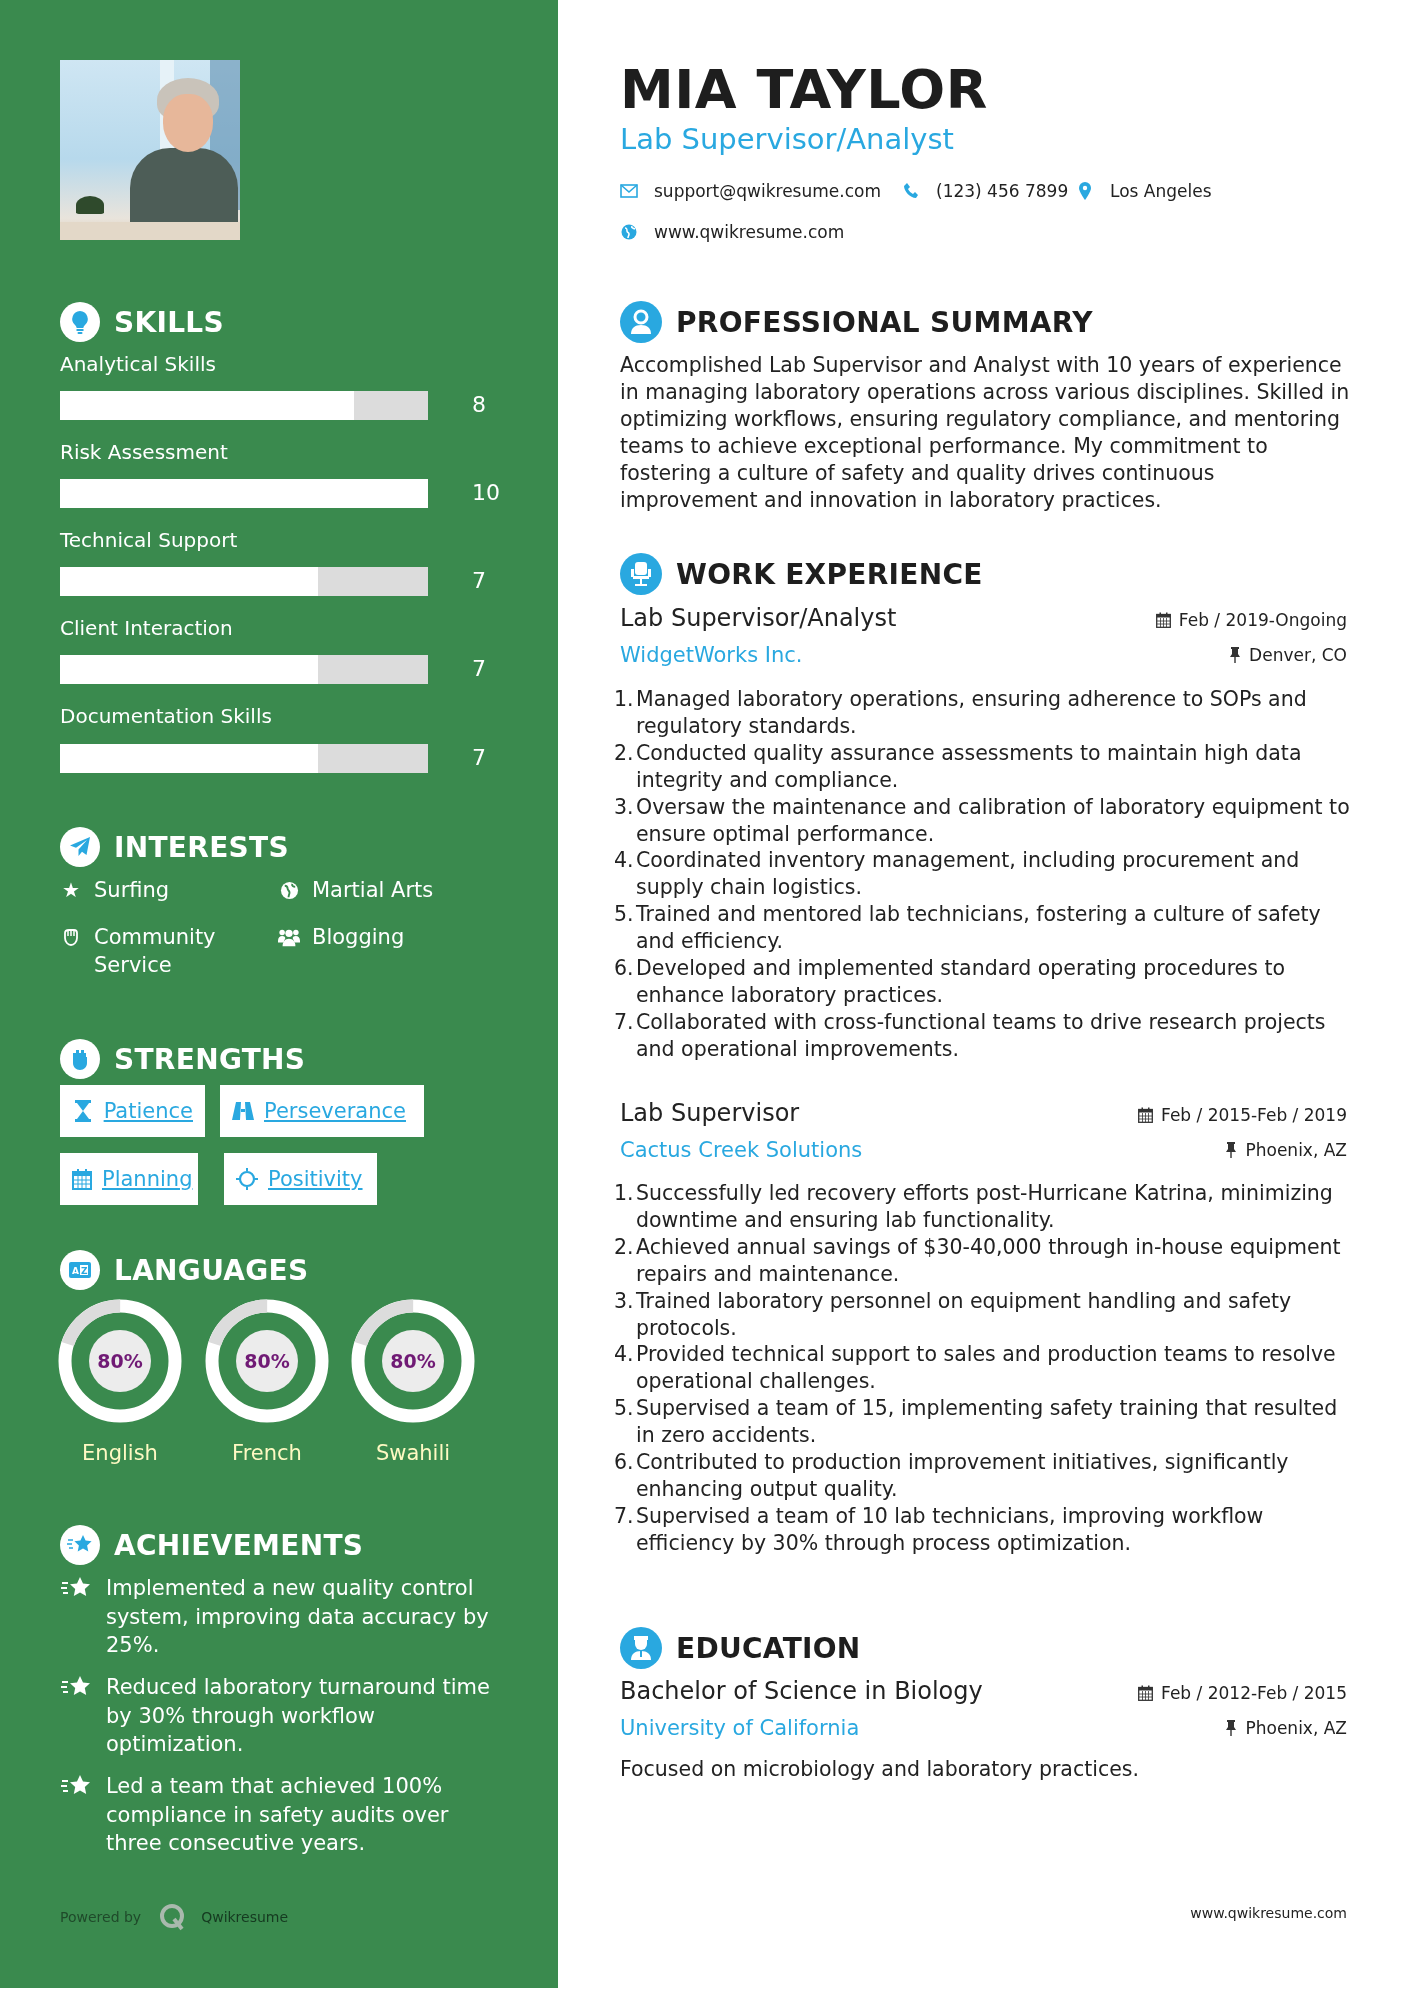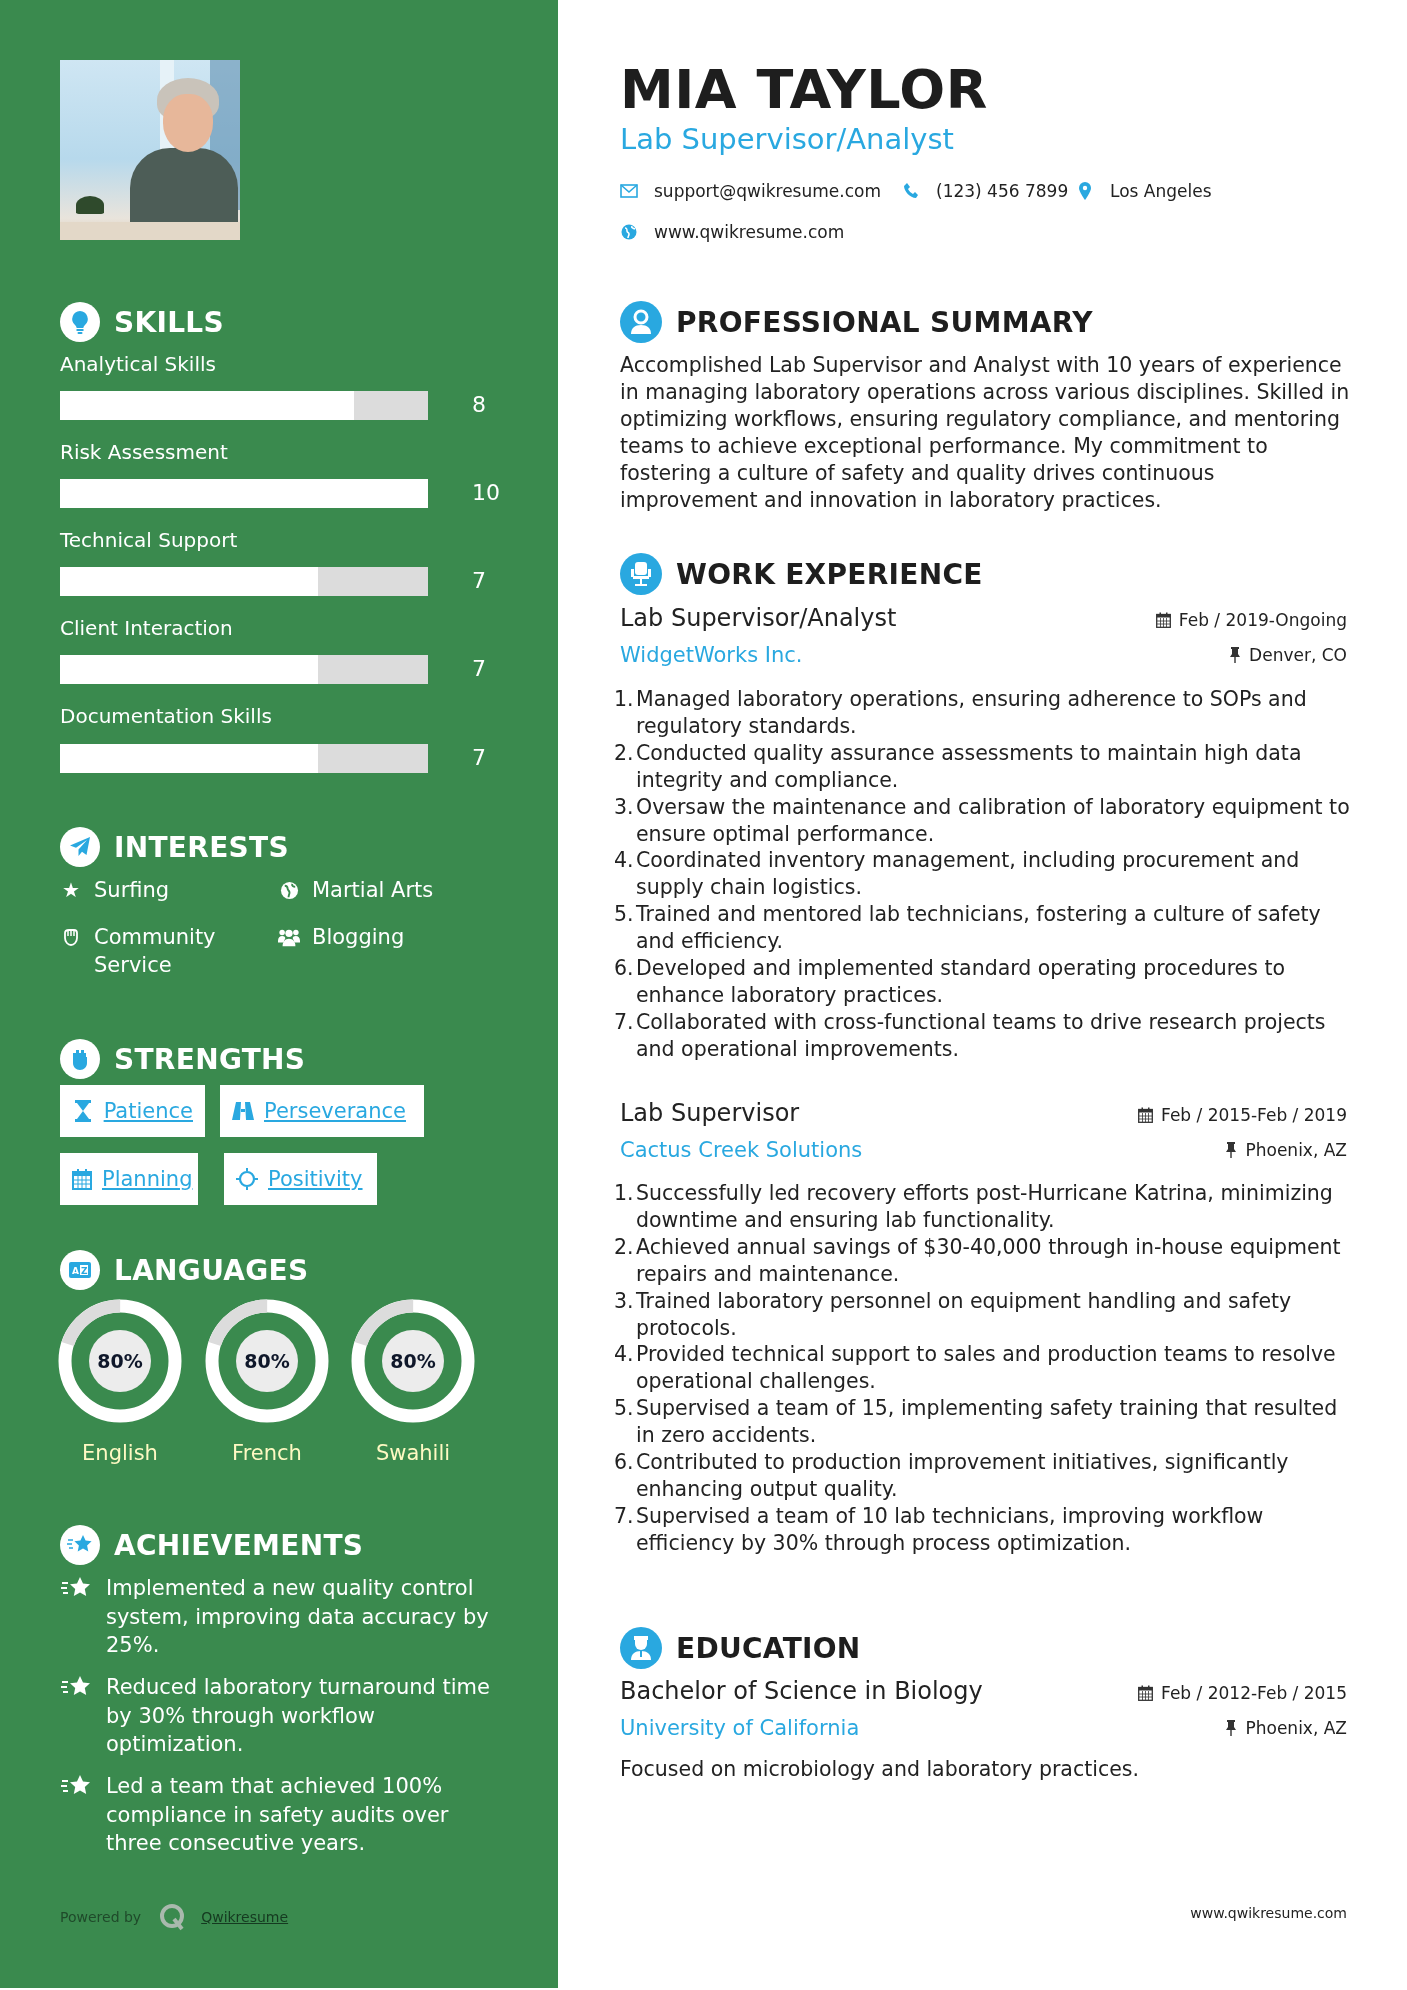--- a/index.html
+++ b/index.html
@@ -37,31 +37,31 @@
   .interest { position: absolute; display: flex; align-items: flex-start; font-size: 21px; color: #fff; line-height: 28px; }
   .interest .ico { width: 22px; height: 28px; display: flex; align-items: center; justify-content: center; margin-right: 12px; font-size: 20px; }
 
   
   .strength { position: absolute; height: 52px; background: #fff; display: flex; align-items: center; padding: 0 12px; color: #29a8e0; font-size: 21px; text-decoration: underline; }
   .strength .ico { width: 22px; margin-right: 10px; display: flex; align-items: center; justify-content: center; }
 
   
   .lang { position: absolute; width: 124px; height: 124px; }
   .lang svg { position: absolute; left: 0; top: 0; }
-  .lang .pct { position: absolute; left: 31px; top: 31px; width: 62px; height: 62px; border-radius: 50%; background: #ececec; display: flex; align-items: center; justify-content: center; color: #0f172a; font-weight: bold; font-size: 19px; }
+  .lang .pct { position: absolute; left: 31px; top: 31px; width: 62px; height: 62px; border-radius: 50%; background: #ececec; display: flex; align-items: center; justify-content: center; color: #701a75; font-weight: bold; font-size: 19px; }
   .lang-name { position: absolute; width: 124px; text-align: center; font-size: 21px; color: #fef9c3; }
 
   
   .ach { position: absolute; left: 60px; width: 450px; display: flex; align-items: flex-start; }
   .ach .ico { width: 36px; height: 28px; display: flex; align-items: center; justify-content: flex-start; flex-shrink: 0; }
   .ach .txt { margin-left: 10px; font-size: 21px; line-height: 28.5px; color: #fff; }
 
   .powered { position: absolute; left: 60px; top: 1903px; display: flex; align-items: center; font-size: 14px; color: #1f4a2a; }
   .powered .q { margin: 0 14px 0 18px; width: 28px; height: 28px; }
-  .powered .link { text-decoration: underline; color: #153a20; font-size: 14px; }
+  .powered .link { color: #153a20; font-size: 14px; }
 
   
   .name { position: absolute; left: 62px; top: 58px; font-family: "DejaVu Sans", sans-serif; font-weight: bold; font-size: 54px; letter-spacing: 0.5px; color: #1e1e1e; }
   .jobtitle { position: absolute; left: 62px; top: 122px; font-size: 29px; color: #29a8e0; }
   .contact { position: absolute; display: flex; align-items: center; font-size: 17px; color: #222; }
   .contact .ico { width: 18px; margin-right: 16px; display: flex; align-items: center; justify-content: center; color: #29a8e0; }
 
   .m-head { position: absolute; left: 62px; display: flex; align-items: center; height: 42px; }
   .m-head .ico { width: 42px; height: 42px; border-radius: 50%; background: #29a8e0; display: flex; align-items: center; justify-content: center; }
   .m-head .txt { margin-left: 14px; font-weight: bold; font-size: 28px; color: #1e1e1e; letter-spacing: 0.3px; }

